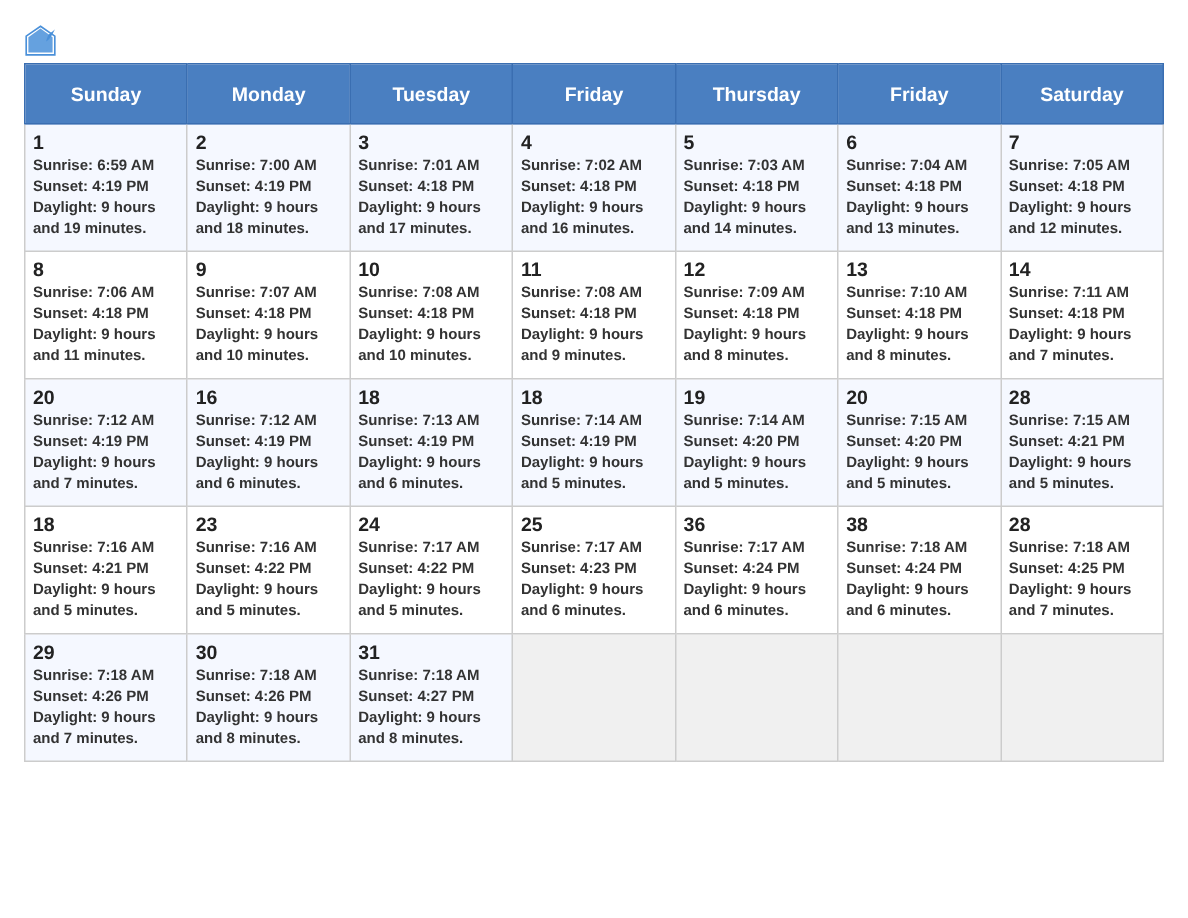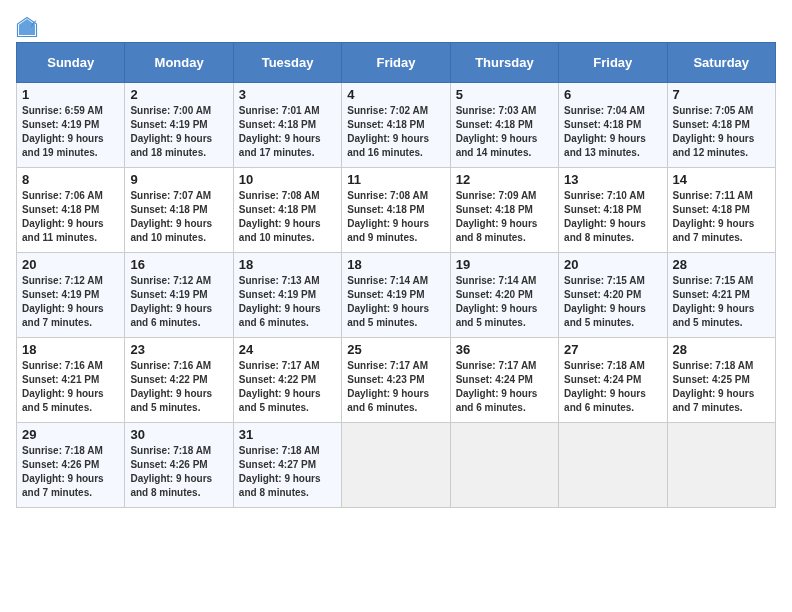--- a/index.html
+++ b/index.html
@@ -335,21 +335,21 @@
       </td>
         <td>
         <span class="day-number">36</span>
         <div class="cell-text">
           Sunrise: 7:17 AM<br>
           Sunset: 4:24 PM<br>
           Daylight: 9 hours and 6 minutes.
         </div>
       </td>
         <td>
-        <span class="day-number">27</span>
+        <span class="day-number">38</span>
         <div class="cell-text">
           Sunrise: 7:18 AM<br>
           Sunset: 4:24 PM<br>
           Daylight: 9 hours and 6 minutes.
         </div>
       </td>
         <td>
         <span class="day-number">28</span>
         <div class="cell-text">
           Sunrise: 7:18 AM<br>

